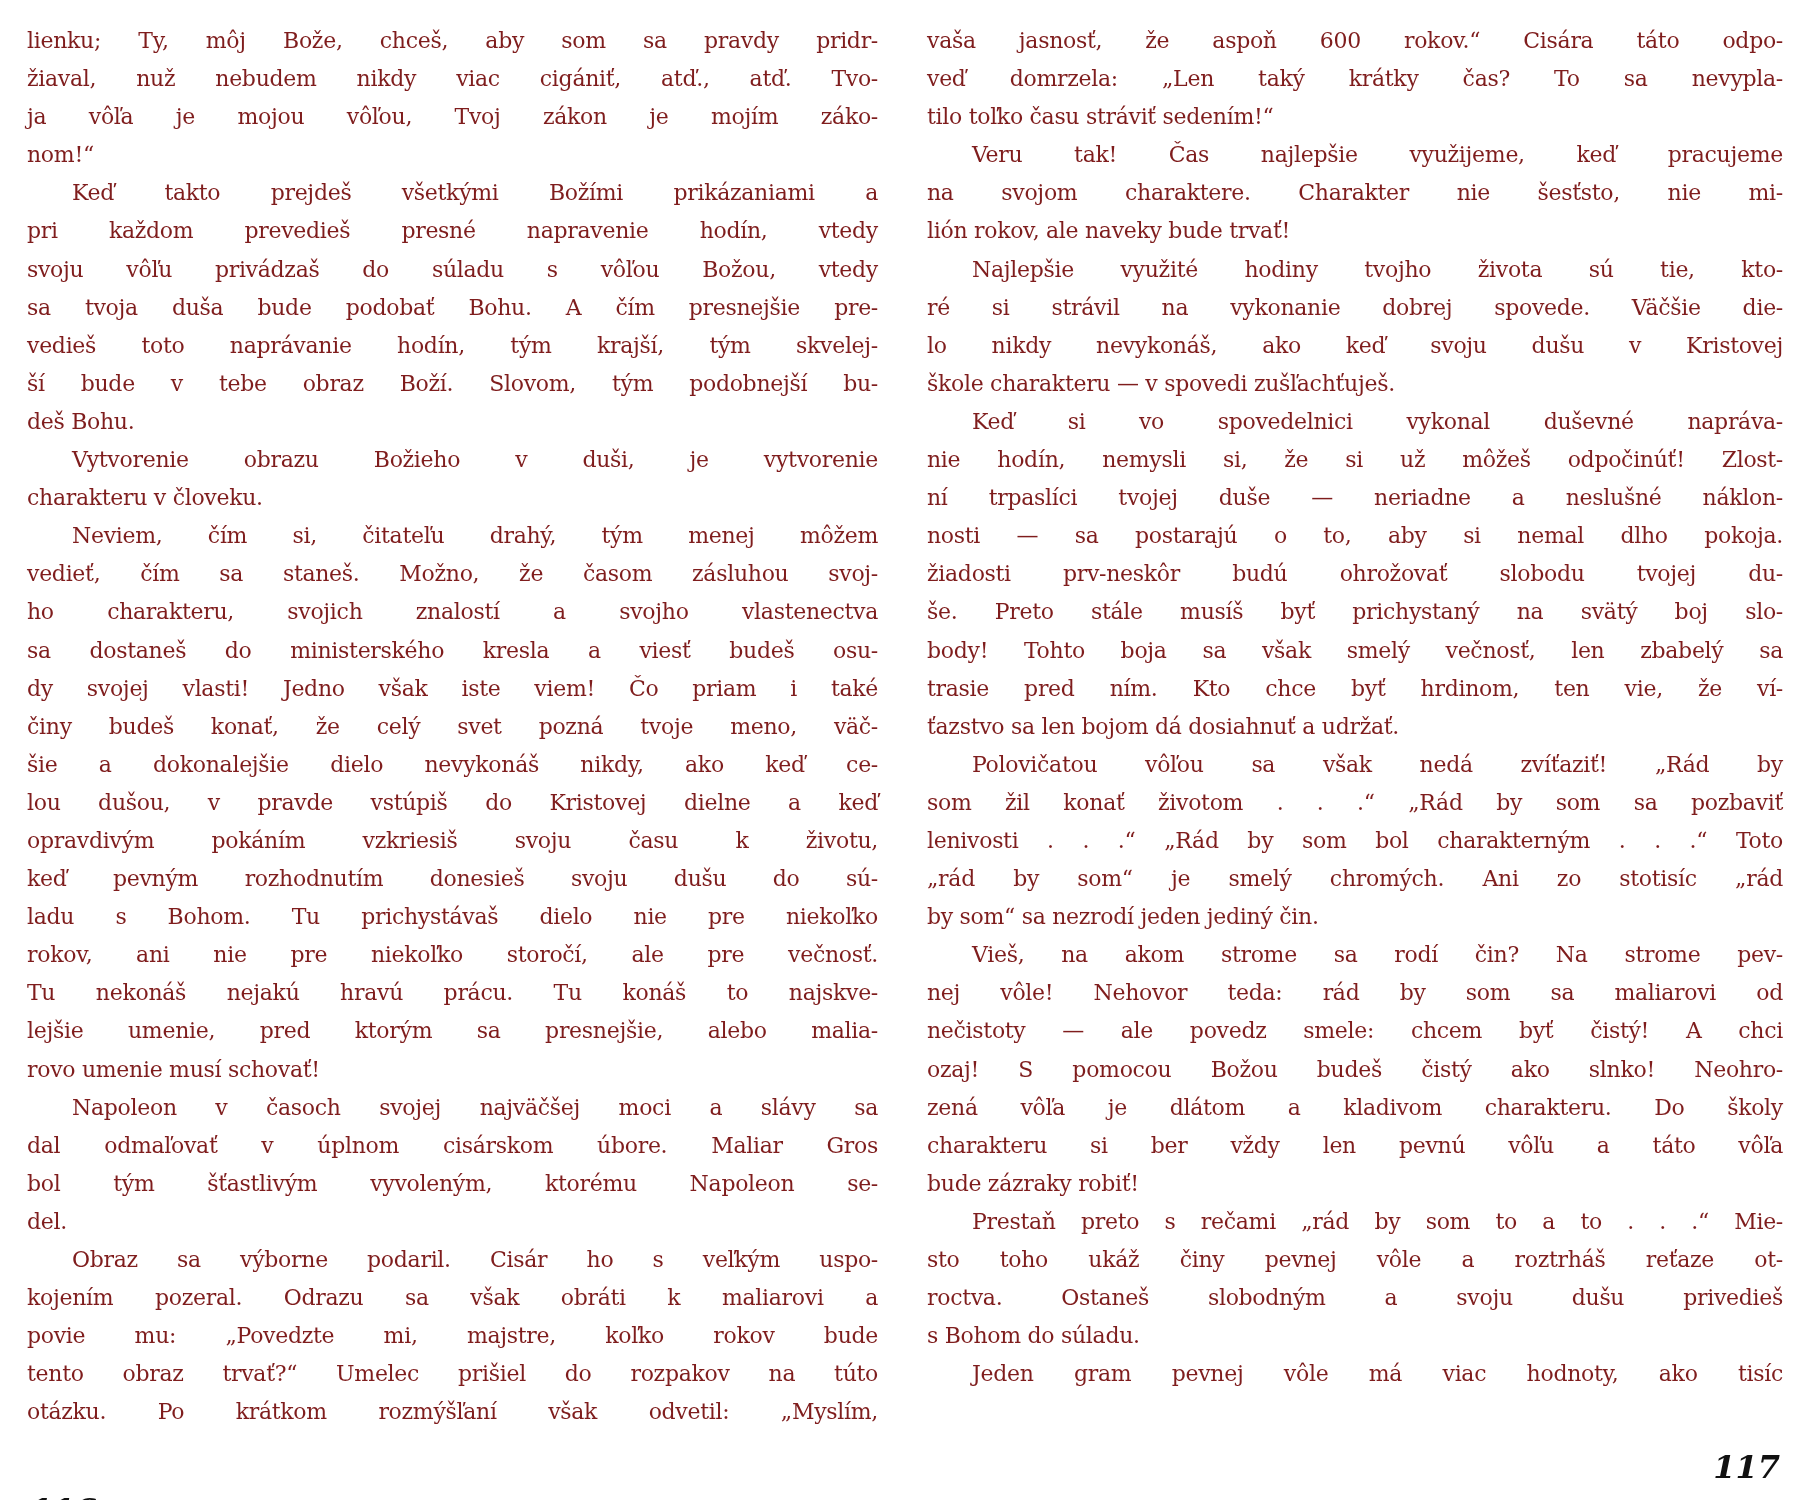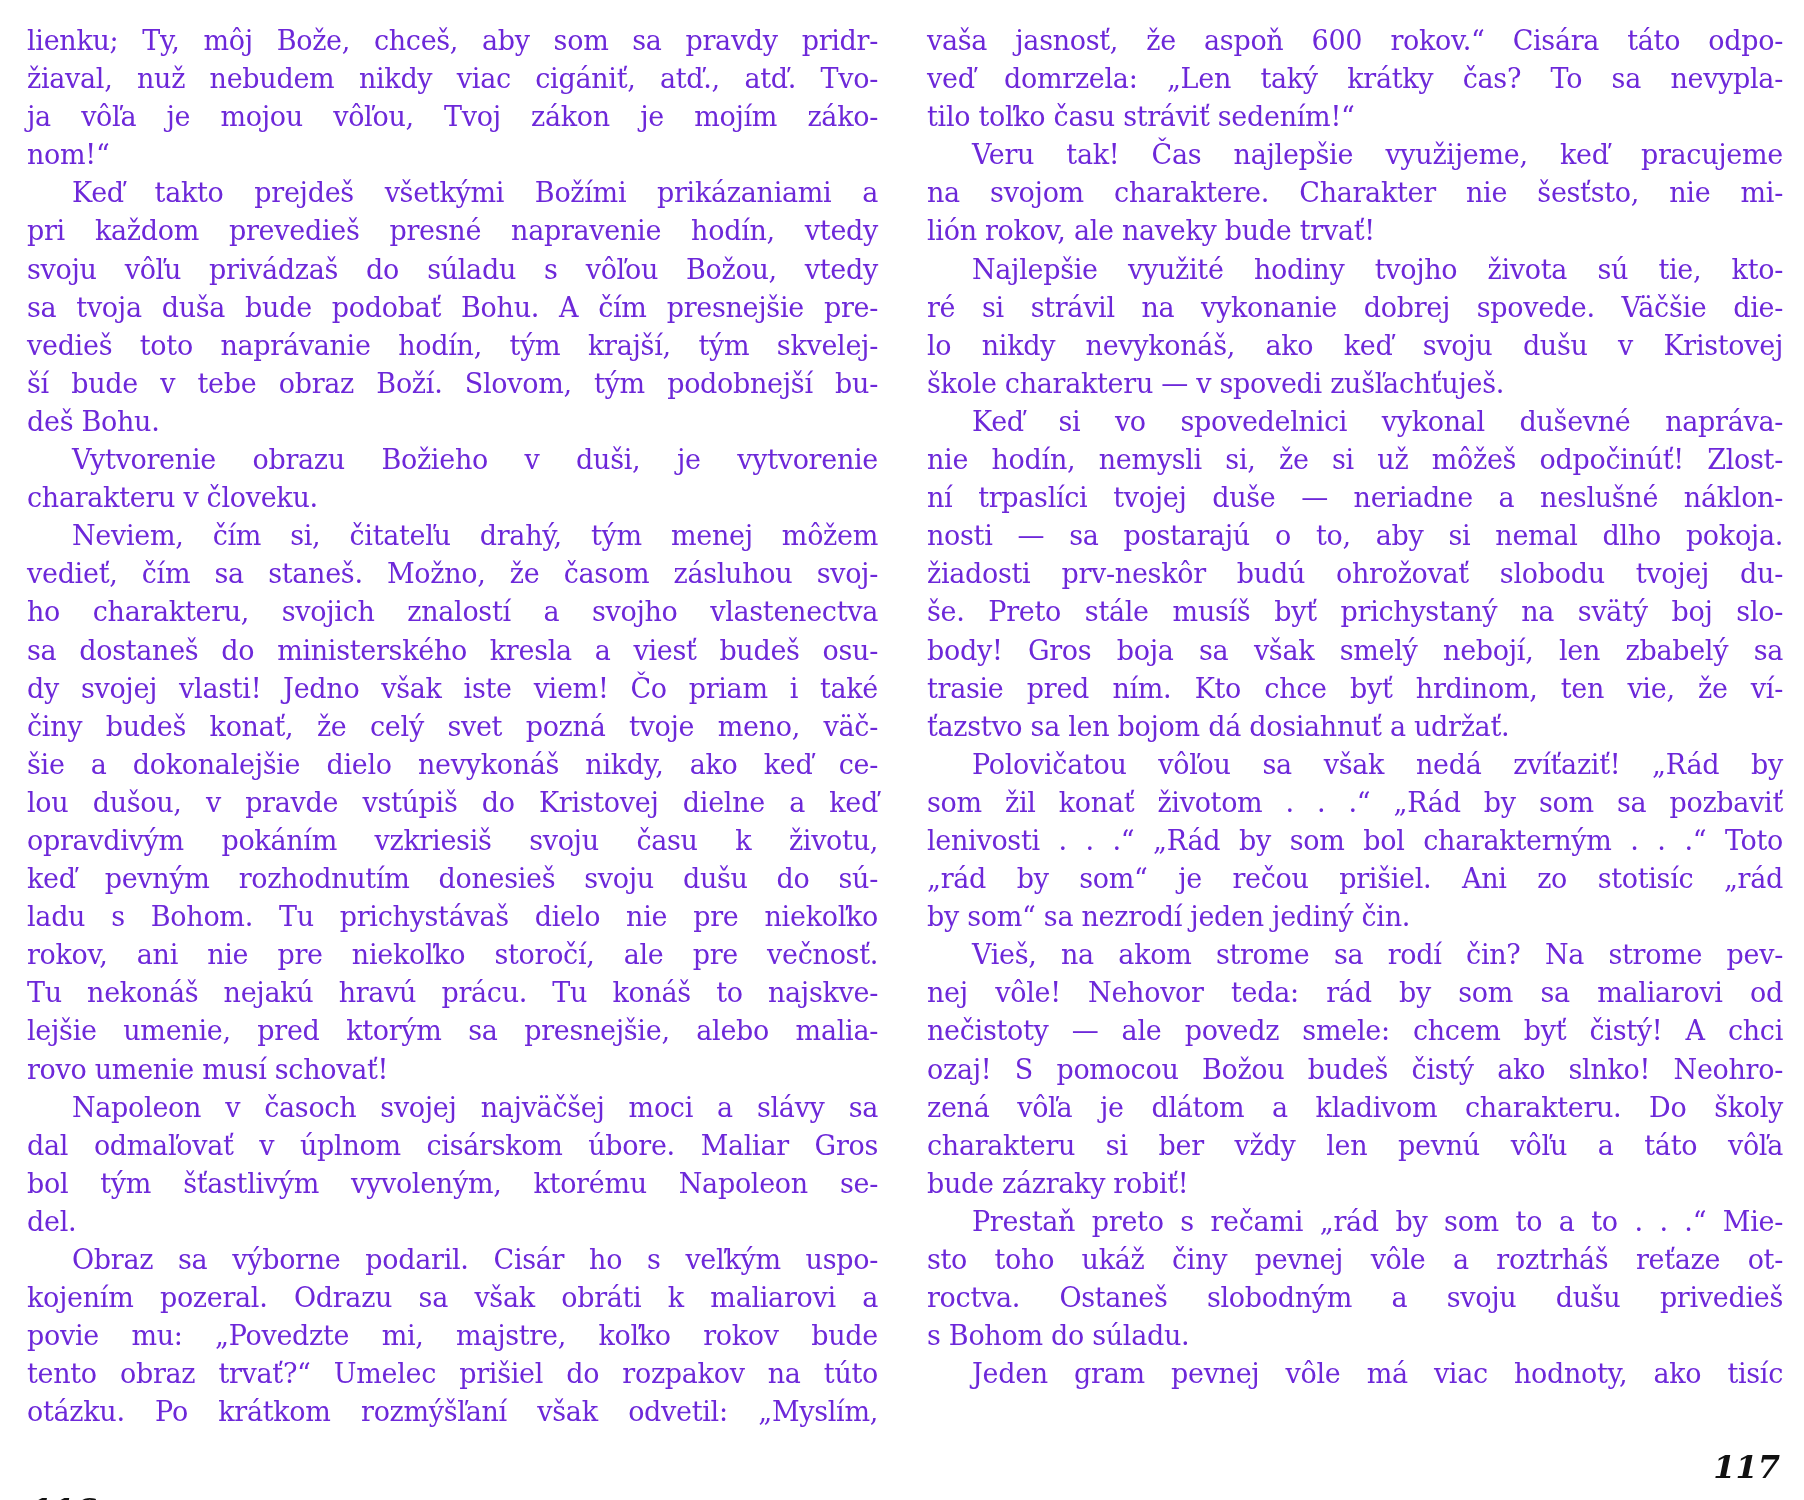--- a/index.html
+++ b/index.html
@@ -1,22 +1,22 @@
 <!DOCTYPE html>
 <html><head>
 <meta charset="utf-8">
 <style>
   html, body { margin: 0; padding: 0; background: #ffffff; }
   body { width: 1804px; height: 1500px; position: relative; overflow: hidden; }
   .col {
     position: absolute;
     top: 22px;
     font-family: "DejaVu Serif", "Liberation Serif", serif;
-    font-size: 27px;
-    color: #6d28d9;
+    font-size: 22px;
+    color: #7f1d1d;
   }
   #col-left { left: 27px; width: 851px; }
   #col-right { left: 927px; width: 856px; }
   .line {
     height: 38.1px;
     line-height: 38.1px;
     white-space: nowrap;
     text-align: justify;
     text-align-last: justify;
     letter-spacing: -0.3px;
@@ -89,27 +89,27 @@
   <div class="line indent gap">Najlepšie využité hodiny tvojho života sú tie, kto-</div>
   <div class="line">ré si strávil na vykonanie dobrej spovede. Väčšie die-</div>
   <div class="line">lo nikdy nevykonáš, ako keď svoju dušu v Kristovej</div>
   <div class="line last">škole charakteru — v spovedi zušľachťuješ.</div>
   <div class="line indent gap">Keď si vo spovedelnici vykonal duševné napráva-</div>
   <div class="line">nie hodín, nemysli si, že si už môžeš odpočinúť! Zlost-</div>
   <div class="line">ní trpaslíci tvojej duše — neriadne a neslušné náklon-</div>
   <div class="line">nosti — sa postarajú o to, aby si nemal dlho pokoja.</div>
   <div class="line">žiadosti prv-neskôr budú ohrožovať slobodu tvojej du-</div>
   <div class="line">še. Preto stále musíš byť prichystaný na svätý boj slo-</div>
-  <div class="line">body! Gros boja sa však smelý nebojí, len zbabelý sa</div>
+  <div class="line">body! Tohto boja sa však smelý večnosť, len zbabelý sa</div>
   <div class="line">trasie pred ním. Kto chce byť hrdinom, ten vie, že ví-</div>
   <div class="line last">ťazstvo sa len bojom dá dosiahnuť a udržať.</div>
   <div class="line indent gap">Polovičatou vôľou sa však nedá zvíťaziť! „Rád by</div>
   <div class="line">som žil konať životom . . .“ „Rád by som sa pozbaviť</div>
   <div class="line">lenivosti . . .“ „Rád by som bol charakterným . . .“ Toto</div>
-  <div class="line">„rád by som“ je rečou prišiel. Ani zo stotisíc „rád</div>
+  <div class="line">„rád by som“ je smelý chromých. Ani zo stotisíc „rád</div>
   <div class="line last">by som“ sa nezrodí jeden jediný čin.</div>
   <div class="line indent gap">Vieš, na akom strome sa rodí čin? Na strome pev-</div>
   <div class="line">nej vôle! Nehovor teda: rád by som sa maliarovi od</div>
   <div class="line">nečistoty — ale povedz smele: chcem byť čistý! A chci</div>
   <div class="line">ozaj! S pomocou Božou budeš čistý ako slnko! Neohro-</div>
   <div class="line">zená vôľa je dlátom a kladivom charakteru. Do školy</div>
   <div class="line">charakteru si ber vždy len pevnú vôľu a táto vôľa</div>
   <div class="line last">bude zázraky robiť!</div>
   <div class="line indent">Prestaň preto s rečami „rád by som to a to . . .“ Mie-</div>
   <div class="line">sto toho ukáž činy pevnej vôle a roztrháš reťaze ot-</div>

